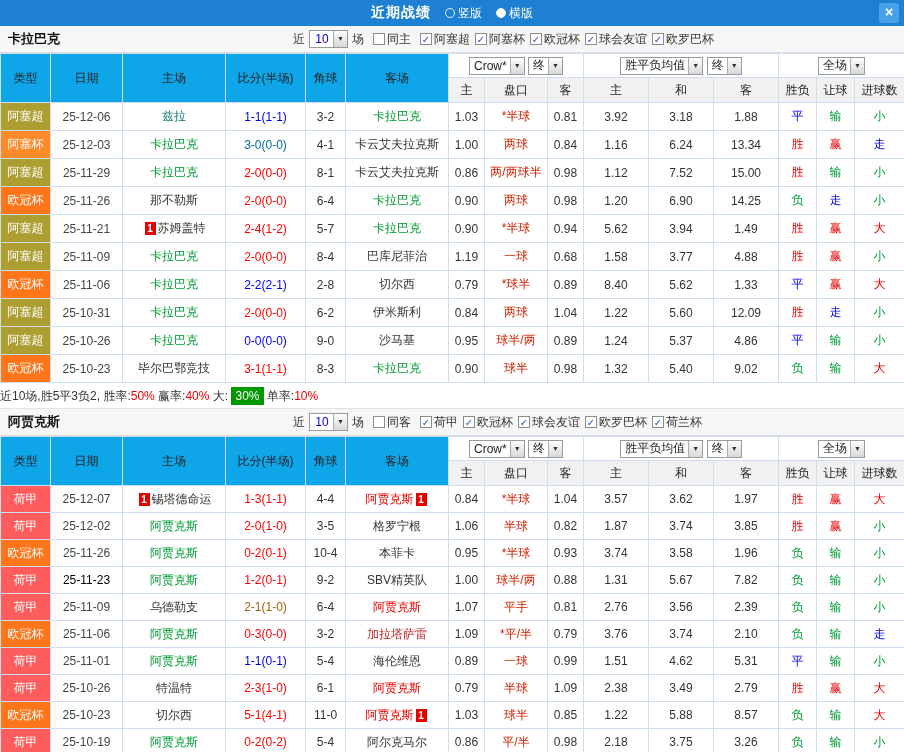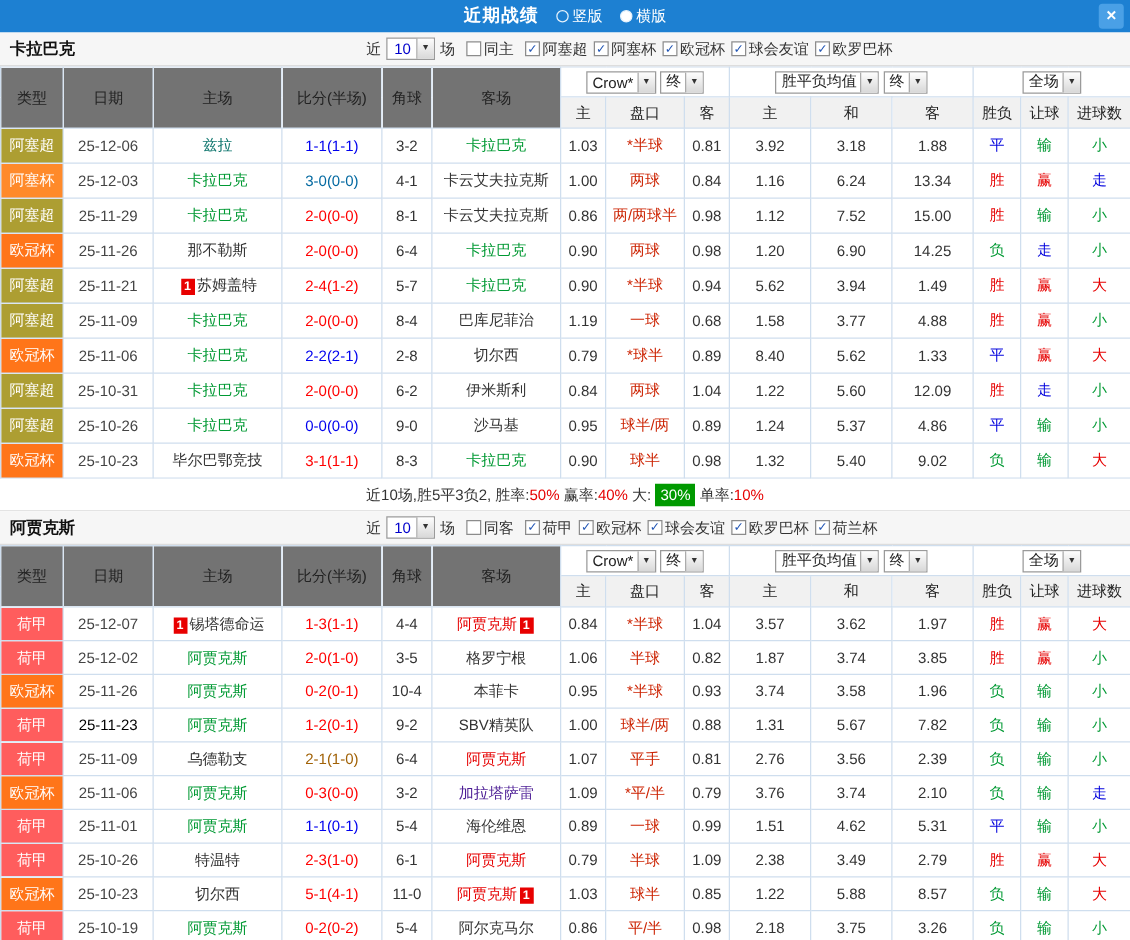--- a/index.html
+++ b/index.html
@@ -18,28 +18,28 @@
 .cb{display:inline-flex;align-items:center;gap:2px;cursor:pointer;margin-left:5px}
 .box{width:12px;height:12px;border:1px solid #8c8c8c;background:#fff;display:inline-block;text-align:center;line-height:11px;font-size:10px;color:#2155b4;font-weight:bold}
 .sel{display:inline-flex;align-items:center;border:1px solid #9a9a9a;background:#fff;height:18px;padding-left:4px;cursor:pointer;vertical-align:middle}
 .arw{display:inline-block;width:14px;height:16px;margin-left:3px;background:linear-gradient(#fdfdfd,#d8d8d8);border-left:1px solid #ababab;font-size:7px;color:#333;text-align:center;line-height:16px}
 .cnt{color:#0000cc;min-width:16px;text-align:center}
 table{width:904px;border-collapse:collapse;table-layout:fixed}
 th,td{border:1px solid #cfdeee;text-align:center;overflow:hidden;white-space:nowrap}
 thead th{font-weight:normal;color:#222}
 .hr1 th{height:24px}
 .hr1 .ctrl{background:#fff}
-.hr1 th[rowspan]{background:#737373}
+.hr1 th[rowspan]{background:#0ea5e9}
 .hr2 th{height:25px;background:#f1f1f1}
 tbody tr{height:28px}
 .t2 tbody tr{height:27px}
 td.type{color:#fff}
 .card{display:inline-block;background:#e80000;color:#fff;font-size:10px;width:11px;height:13px;line-height:13px;text-align:center;margin:0 2px;font-weight:bold}
 .tname{cursor:pointer}
-.summary{height:26px;line-height:26px;text-align:center;border-bottom:1px solid #e3e3e3;background:#fff}
+.summary{height:26px;line-height:26px;border-bottom:1px solid #e3e3e3;background:#fff}
 .sum-badge{background:#009900;color:#fff;padding:2px 4px}
 .sum-red{color:#e60000}
 .sum-plain{color:#333}
 </style>
 </head>
 <body>
 
 <div class="topbar">
   <div class="topbar-center">
     <span class="tb-title">近期战绩</span>
@@ -510,21 +510,21 @@
         <td style="color:#009933">负</td>
         <td style="color:#009933">输</td>
         <td style="color:#009933">小</td>
       </tr>
       <tr>
         <td class="type" style="background:#ff7519">欧冠杯</td>
         <td style="color:#444">25-11-06</td>
         <td><span class="tname" style="color:#009933">阿贾克斯</span></td>
         <td style="color:#ff0000">0-3(0-0)</td>
         <td>3-2</td>
-        <td><span class="tname" style="color:#4c1d95">加拉塔萨雷</span></td>
+        <td><span class="tname" style="color:#b91c1c">加拉塔萨雷</span></td>
         <td>1.09</td>
         <td style="color:#cc2200">*平/半</td>
         <td>0.79</td>
         <td>3.76</td>
         <td>3.74</td>
         <td>2.10</td>
         <td style="color:#009933">负</td>
         <td style="color:#009933">输</td>
         <td style="color:#0000dd">走</td>
       </tr>

